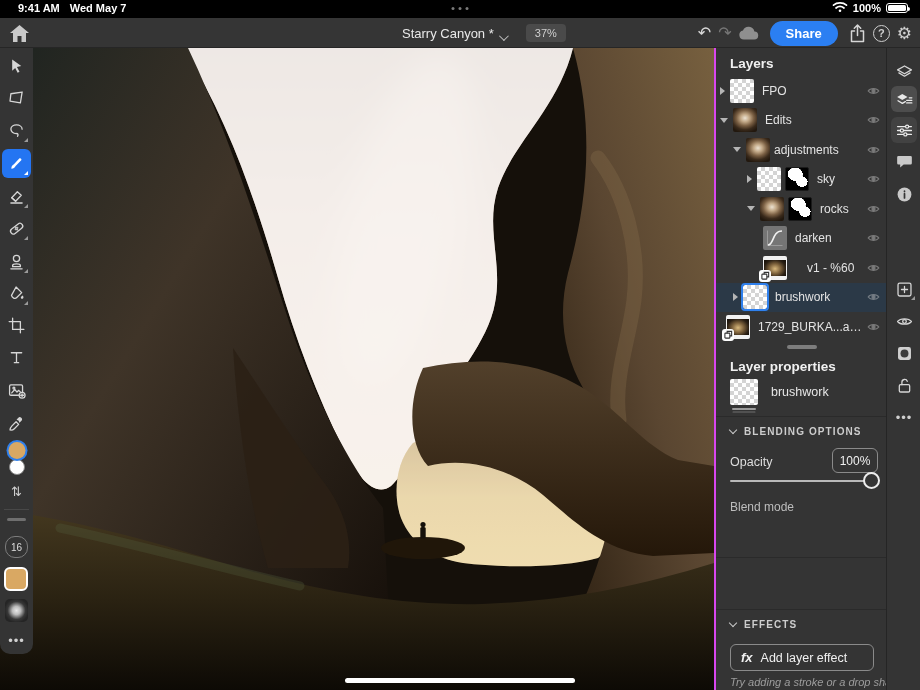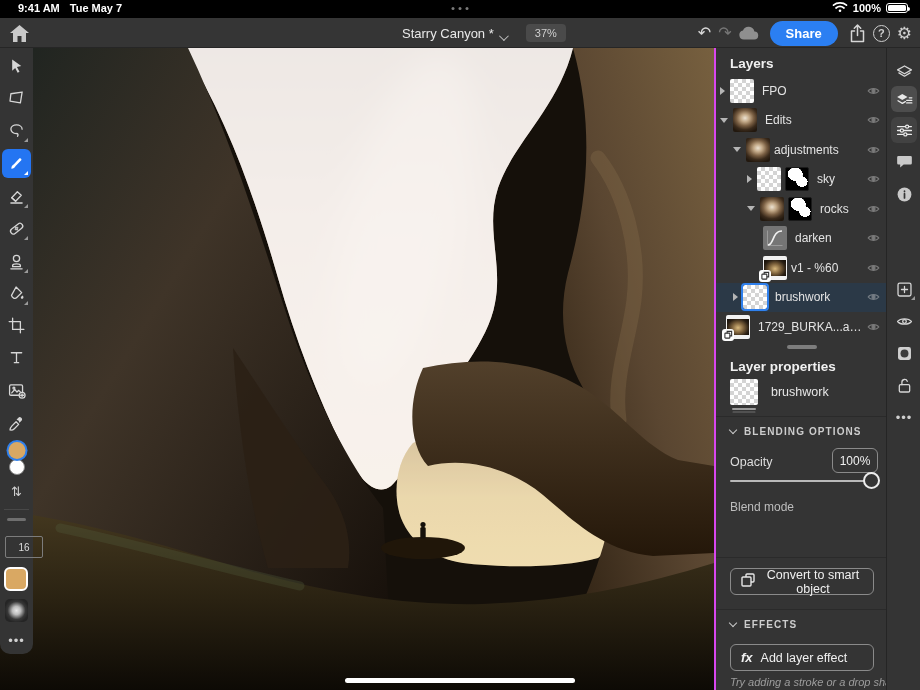--- a/index.html
+++ b/index.html
@@ -46,21 +46,21 @@
   .tool.selected { background:#2475f2; }
   .tool .opt-tri { position:absolute; right:3px; bottom:3px; width:0; height:0;
     border-left:4px solid transparent; border-bottom:4px solid #9a9a9a; }
   .tool.selected .opt-tri { border-bottom-color:#fff; }
   .color-well { position:absolute; left:50%; transform:translateX(-50%); border-radius:50%; cursor:pointer; }
   .fg { top:394px; width:17px; height:17px; background:#d9a863; box-shadow:0 0 0 2px #2f80ed; z-index:2; }
   .bg-sw { top:411px; width:16px; height:16px; background:#fff; border:1px solid #888; }
   .swap-glyph { position:absolute; left:0; top:436px; width:33px; text-align:center; font-size:13px; color:#cfcfcf; cursor:pointer; }
   .tb-divider { position:absolute; left:4px; top:461px; width:25px; height:1px; background:#484848; }
   .drag-bar { position:absolute; left:7px; top:470px; width:19px; height:3px; border-radius:2px; background:#6f6f6f; cursor:grab; }
-  .size-box { position:absolute; left:5px; top:488px; width:38px; height:22px; border:1px solid #7c7c7c; border-radius:2px;
+  .size-box { position:absolute; left:5px; top:488px; width:23px; height:22px; border:1px solid #7c7c7c; border-radius:10px;
     font-size:10px; color:#dcdcdc; display:flex; align-items:center; justify-content:center; cursor:pointer; }
   .swatch { position:absolute; left:4px; top:519px; width:24px; height:24px; border-radius:6px; background:#d9a863; border:2.5px solid #fff; cursor:pointer; }
   .soft-brush { position:absolute; left:5px; top:551px; width:23px; height:23px; border-radius:5px; background:#252525;
     cursor:pointer; overflow:hidden; }
   .soft-brush::before { content:""; position:absolute; inset:0; background:radial-gradient(circle, #e8e8e8 0%, #bdbdbd 25%, rgba(90,90,90,.35) 55%, transparent 75%); }
   .tb-more { position:absolute; left:0; top:585px; width:33px; text-align:center; font-size:13px; letter-spacing:1px; color:#cfcfcf; cursor:pointer; }
 
   
   .right-panel { position:absolute; left:714px; top:48px; width:172px; height:642px; background:#343434; border-left:2px solid #d946ef; }
   .panel-title { position:absolute; left:14px; top:8px; font-size:13.5px; font-weight:700; color:#f0f0f0; }
@@ -133,21 +133,21 @@
   .strip-more { letter-spacing:1px; color:#cfcfcf; font-size:13px; }
 </style>
 </head>
 <body>
 
 <div id="app">
 
   <div class="status-bar">
     <div class="sb-left">
       <span>9:41 AM</span>
-      <span>Tue May 7</span>
+      <span>Wed May 7</span>
     </div>
     <div class="sb-center">
         <i></i>
         <i></i>
         <i></i>
       </div>
     <div class="sb-right">
       <span>
         <svg width="16" height="12" viewBox="0 0 16 12" fill="none" stroke="#fff" stroke-width="1.7" stroke-linecap="round">
           <path d="M1.5 4.2 C5 1.2 11 1.2 14.5 4.2"></path>
@@ -450,21 +450,21 @@
           <span class="disc none"></span>
           <span class="thumb t-smart">
             <span class="inner"></span>
             <span class="so-badge">
               <svg viewBox="0 0 10 10" fill="none" stroke="#333" stroke-width="1.2">
                 <rect x="1" y="3.5" width="5.5" height="5.5" rx="0.8"></rect>
                 <path d="M3.5 3.5 V1.5 h5 v5 h-2"></path>
               </svg>
             </span>
           </span>
-          <span class="layer-label" style="margin-left:0;margin-right:26px">v1 - %60</span>
+          <span class="layer-label" style="margin-left:16px;margin-right:26px">v1 - %60</span>
           <span class="row-eye">
             <svg width="13" height="13" viewBox="0 0 22 22" fill="none" stroke="#cfcfcf" stroke-width="2">
               <path d="M2 11 C5.5 5.8 16.5 5.8 20 11 C16.5 16.2 5.5 16.2 2 11 Z"></path>
               <circle cx="11" cy="11" r="2.6" fill="#cfcfcf"></circle>
             </svg>
           </span>
         </div>
         <div class="layer-row selected">
           <span style="width:17px;flex:none"></span>
           <span class="disc collapsed"></span>
@@ -512,29 +512,20 @@
       <span>BLENDING OPTIONS</span>
     </div>
     <div class="op-label">Opacity</div>
     <div class="op-value">100%</div>
     <div class="op-slider">
       <div class="op-knob"></div>
     </div>
     <div class="bm-label">Blend mode</div>
 
     <div class="hline" style="top:509px"></div>
-    <button class="btn-outline convert-btn">
-      <span>
-        <svg width="14" height="14" viewBox="0 0 14 14" fill="none" stroke="#e6e6e6" stroke-width="1.4">
-          <rect x="1" y="4" width="9" height="9" rx="1"></rect>
-            <path d="M5 4 V2 a1 1 0 0 1 1-1 h6 a1 1 0 0 1 1 1 v6 a1 1 0 0 1-1 1 h-2"></path>
-        </svg>
-      </span>
-      <span>Convert to smart object</span>
-    </button>
 
     <div class="hline" style="top:561px"></div>
     <div class="sect-head" style="top:571px">
       <span class="chev2"></span>
       <span>EFFECTS</span>
     </div>
     <button class="btn-outline fx-btn">
       <span class="fx-glyph">fx</span>
       <span>Add layer effect</span>
     </button>

